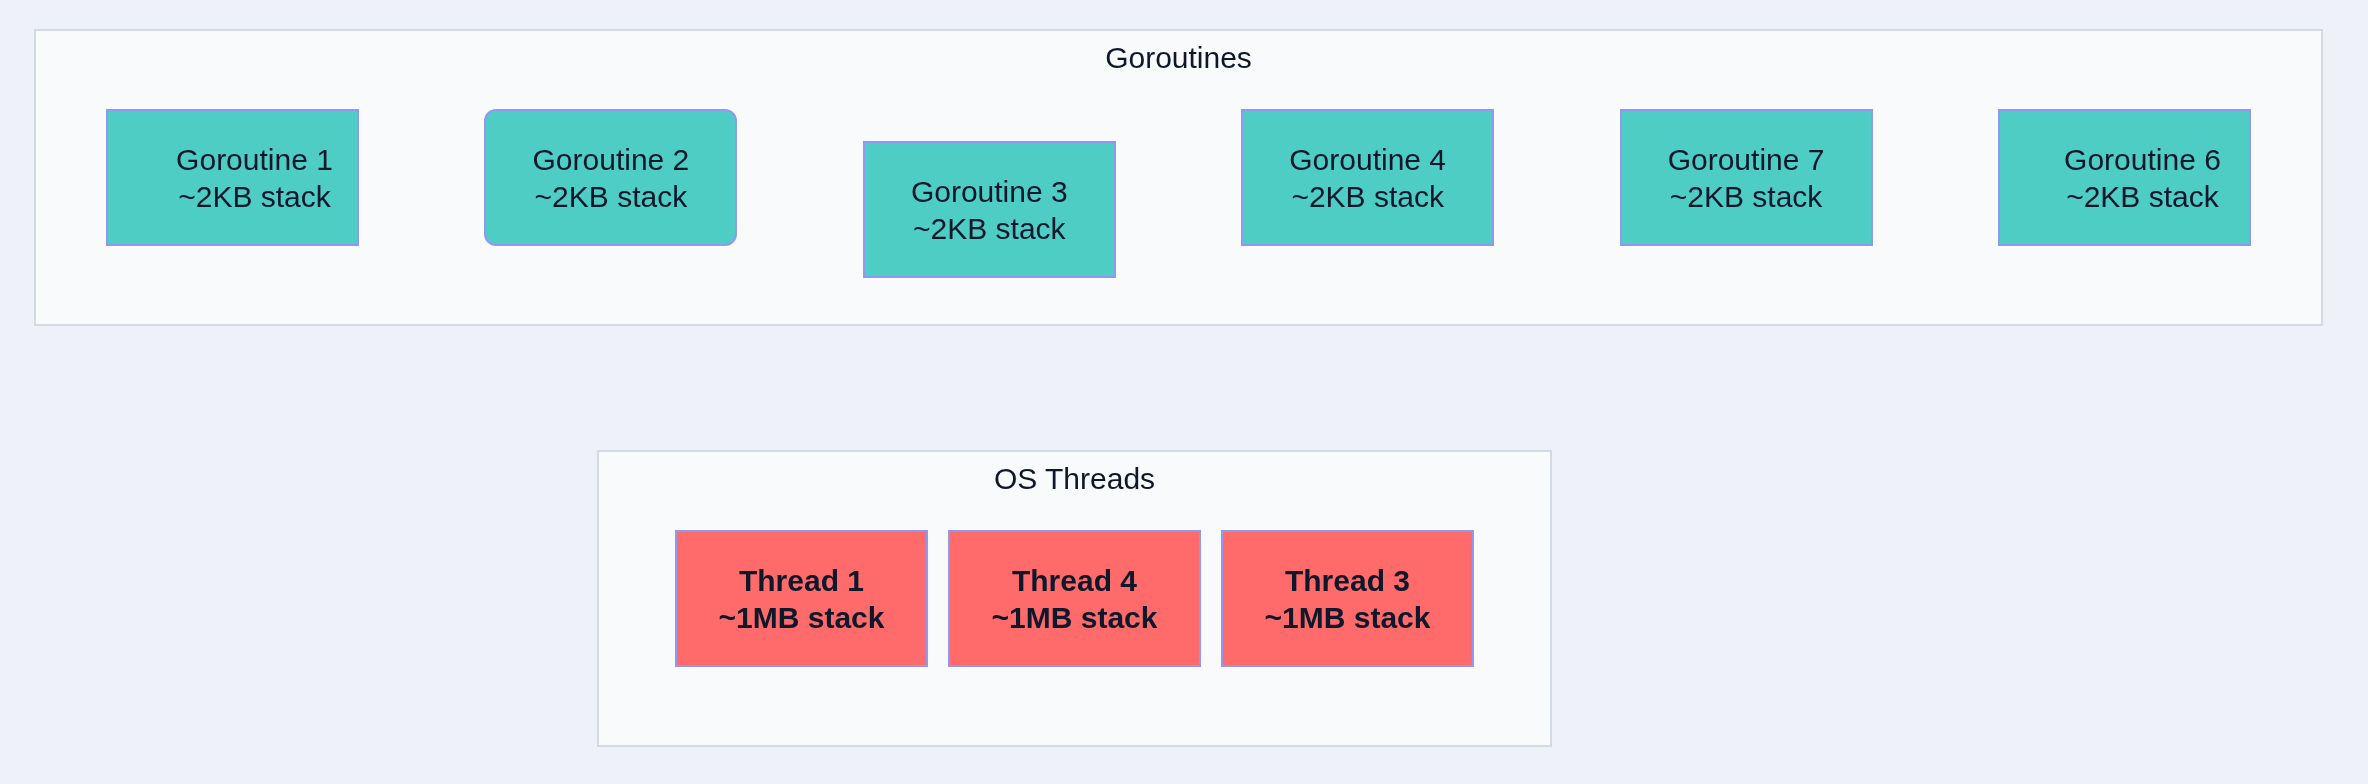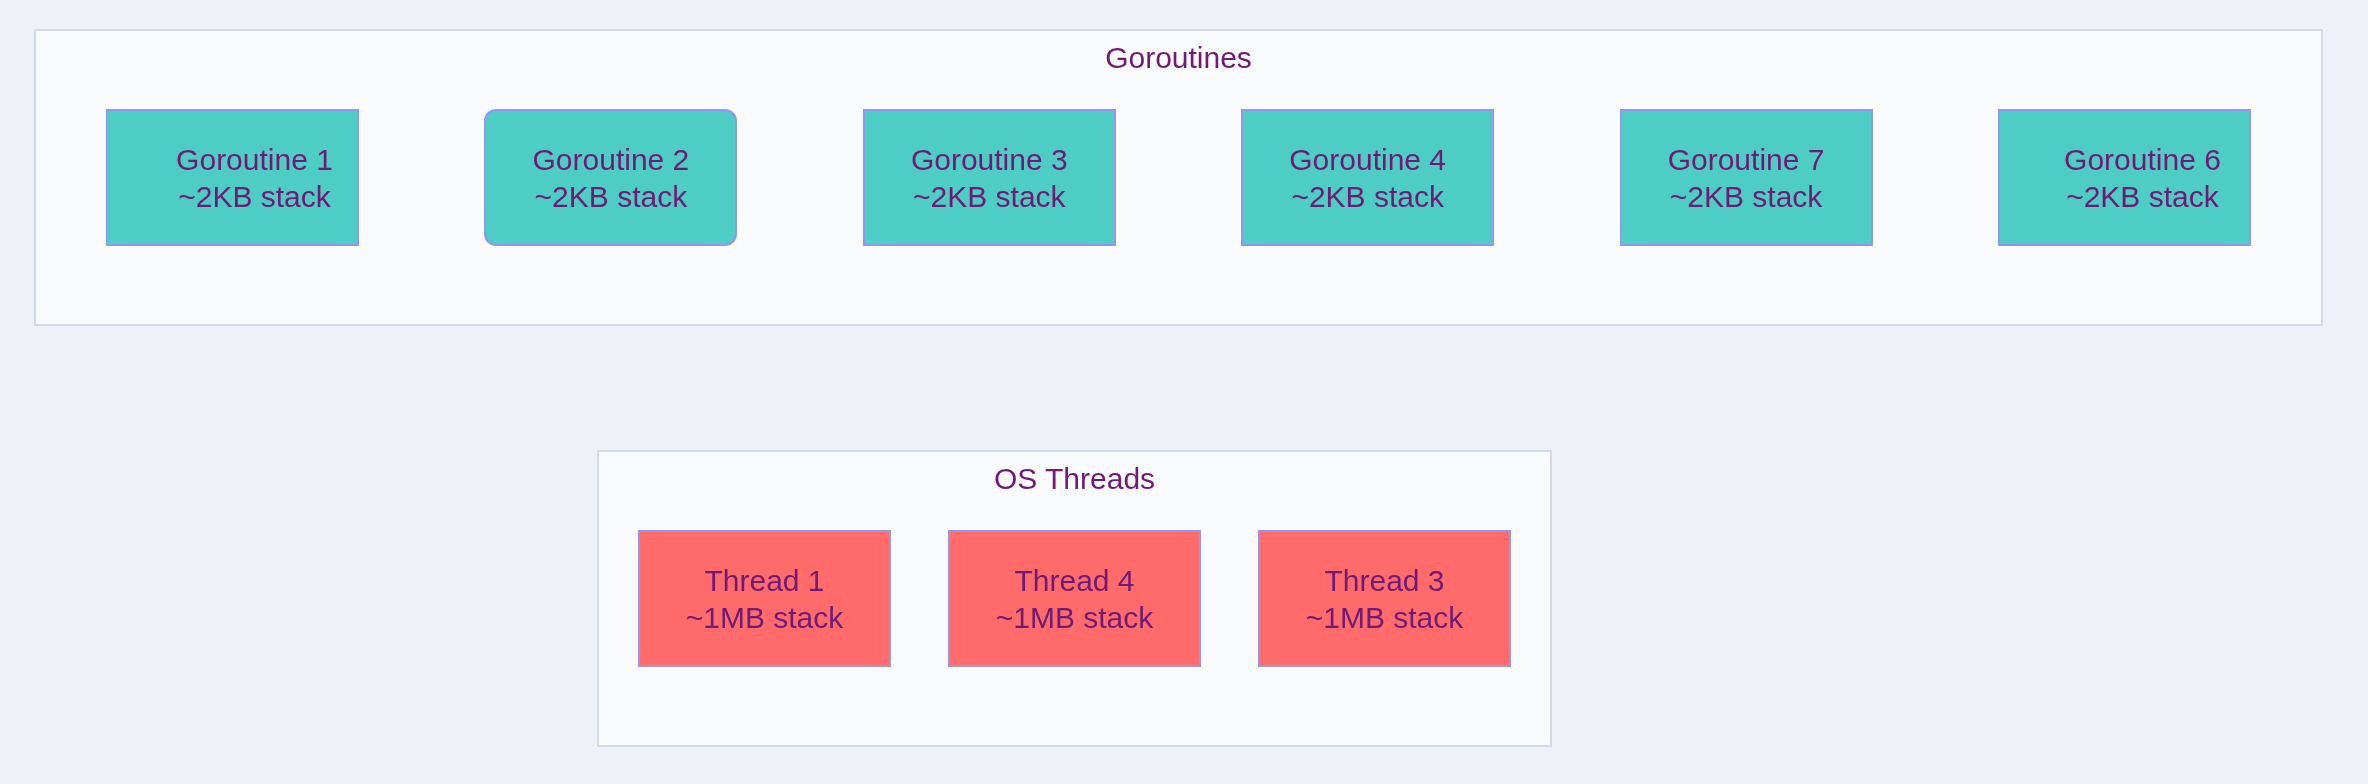--- a/index.html
+++ b/index.html
@@ -39,55 +39,55 @@
   .node-row {
     position: absolute;
     left: 0;
     right: 0;
     top: 78px;
     display: flex;
     justify-content: space-between;
     box-sizing: border-box;
   }
   .panel--goroutines .node-row { padding: 0 70px; }
-  .panel--threads   .node-row { padding: 0 39px; }
+  .panel--threads   .node-row { padding: 0 76px; font-weight: bold; }
   .node {
     width: 253px;
     height: 137px;
     box-sizing: border-box;
     border: 2px solid;
     display: flex;
     flex-direction: column;
     justify-content: center;
     align-items: center;
     text-align: center;
     font-size: 30px;
     line-height: 37px;
   }
 </style>
 </head>
 <body>
 
-<div class="canvas" style="background-color: rgb(238, 241, 247); color: #701a75;">
+<div class="canvas" style="background-color: rgb(238, 241, 247); color: #0f172a;">
 
   <section class="panel panel--goroutines" style="background-color: rgb(248, 250, 252); border-color: rgb(212, 218, 228);">
     <div class="panel-title">Goroutines</div>
     <div class="node-row">
 
       <div class="node" style="background-color: rgb(78, 205, 196); border-color: rgb(143, 153, 243); padding-left: 44px;">
         <div>Goroutine 1</div>
         <div>~2KB stack</div>
       </div>
 
       <div class="node" style="background-color: rgb(78, 205, 196); border-color: rgb(143, 153, 243); border-radius: 12px;">
         <div>Goroutine 2</div>
         <div>~2KB stack</div>
       </div>
 
-      <div class="node" style="background-color: rgb(78, 205, 196); border-color: rgb(143, 153, 243);">
+      <div class="node" style="background-color: rgb(78, 205, 196); border-color: rgb(143, 153, 243); margin-top: 32px;">
         <div>Goroutine 3</div>
         <div>~2KB stack</div>
       </div>
 
       <div class="node" style="background-color: rgb(78, 205, 196); border-color: rgb(143, 153, 243);">
         <div>Goroutine 4</div>
         <div>~2KB stack</div>
       </div>
 
       <div class="node" style="background-color: rgb(78, 205, 196); border-color: rgb(143, 153, 243);">

